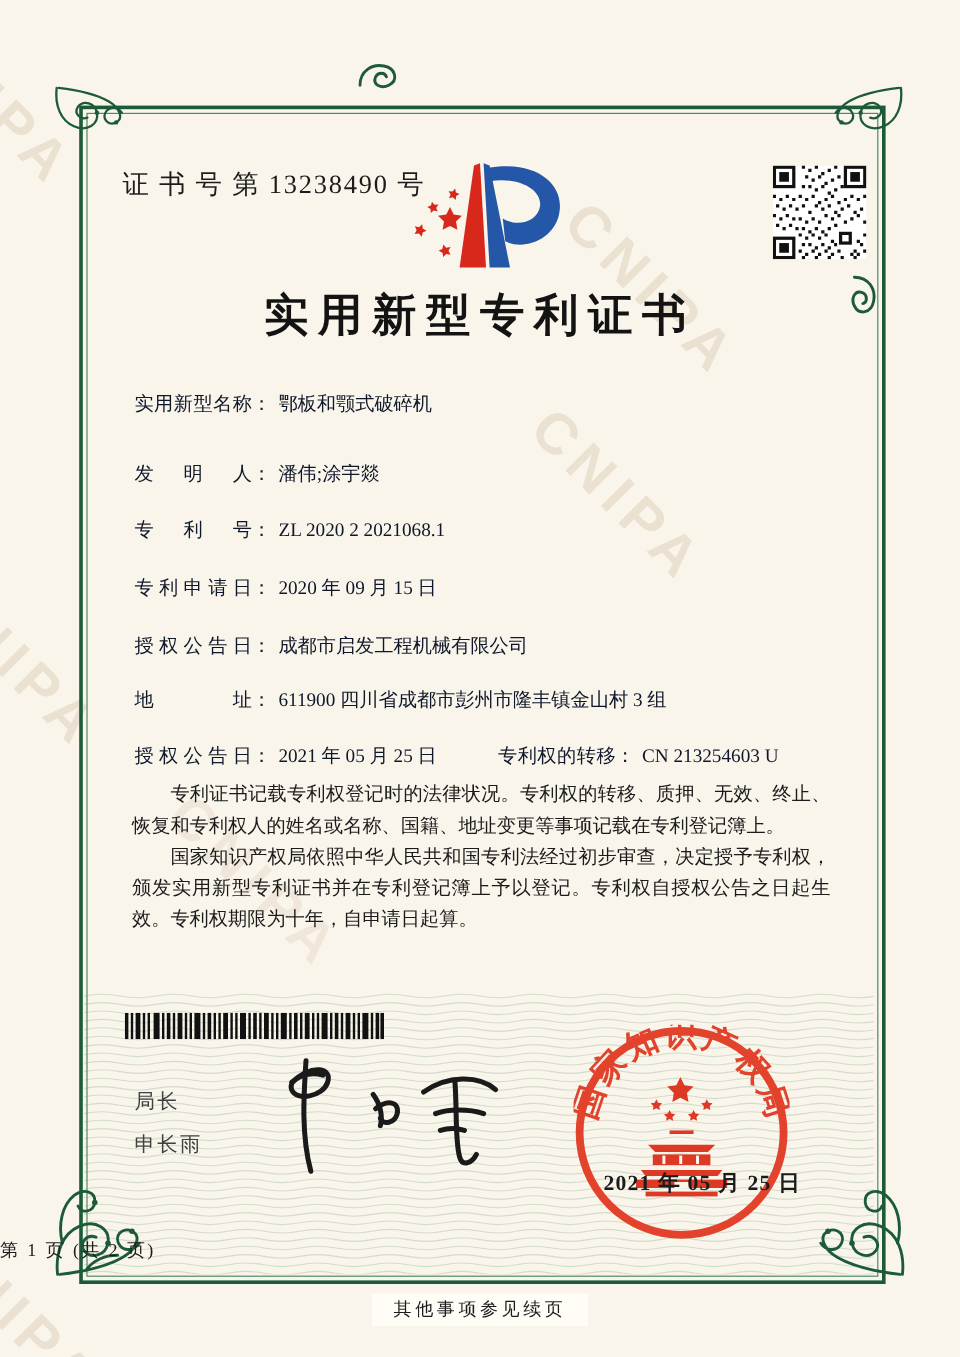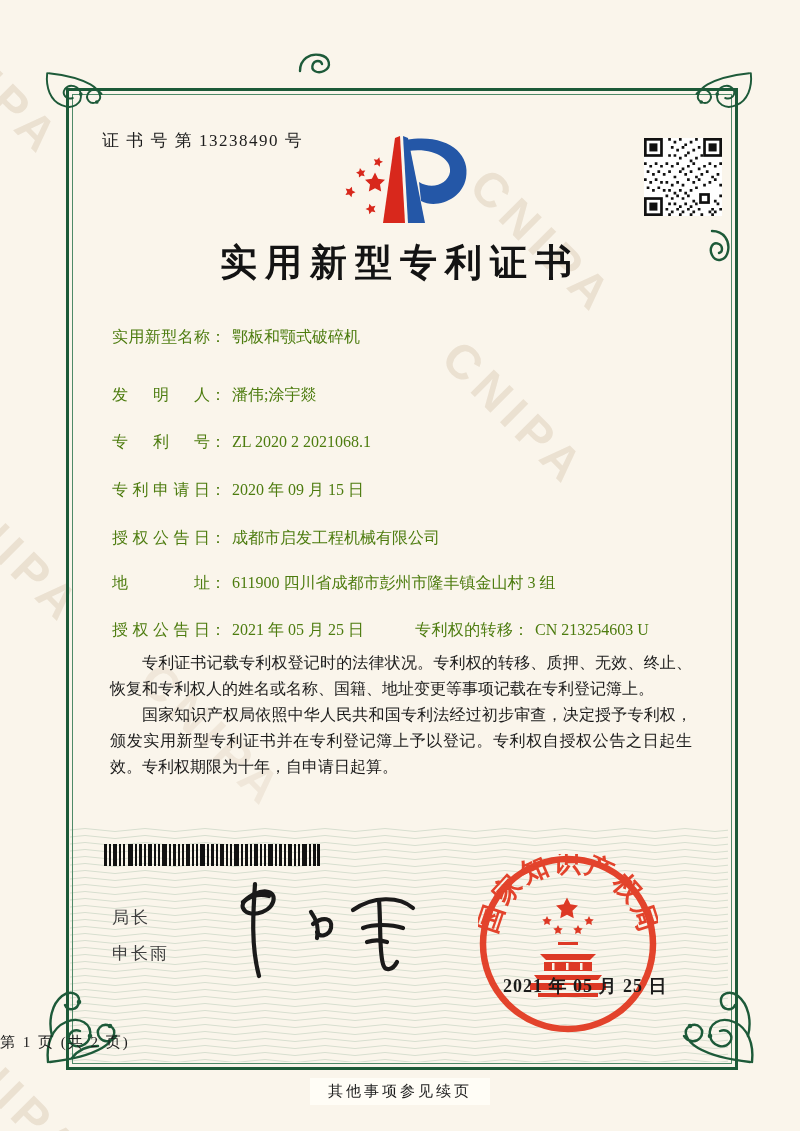--- a/index.html
+++ b/index.html
@@ -15,27 +15,27 @@
   .frame .inner{position:absolute;left:3px;top:3px;right:3px;bottom:3px;
          border:1px solid #4f8a68;}
   
   .waves{position:absolute;left:70px;top:826px;width:658px;height:236px;z-index:0;}
   .wv{fill:none;stroke:#b9cbb6;stroke-width:.9;opacity:.6;}
   
   .orn{position:absolute;z-index:2;}
   .orn path{fill:none;stroke:#1d5a39;stroke-width:2.4;stroke-linecap:round;}
   .orn circle{fill:#1d5a39;}
   
-  .certno{position:absolute;left:102px;top:129px;font-size:17px;letter-spacing:1.5px;
+  .certno{position:absolute;left:102px;top:139px;font-size:22px;letter-spacing:1.5px;
           color:#1c1c1c;z-index:3;}
   .logo{position:absolute;left:328px;top:120px;z-index:3;}
   .qr{position:absolute;left:644px;top:138px;z-index:3;}
   .title{position:absolute;left:0;top:238px;width:100%;text-align:center;font-size:37px;
          font-weight:bold;letter-spacing:8px;color:#131313;z-index:3;white-space:nowrap;}
-  .frow{position:absolute;left:112px;font-size:16px;color:#4d7c0f;white-space:nowrap;z-index:3;}
+  .frow{position:absolute;left:112px;font-size:16px;color:#0f172a;white-space:nowrap;z-index:3;}
   .flabel{display:inline-block;width:98px;text-align:justify;text-align-last:justify;}
   .colon{margin-right:6px;}
   .grant2{position:absolute;left:303px;top:0;}
   .grant2 .flabel{width:98px;}
   .paras{position:absolute;left:110px;top:650px;width:582px;z-index:3;}
   .paras p{margin:0;text-indent:2em;font-size:16px;line-height:26px;color:#1b1b1b;
            text-align:justify;}
   .barcode{position:absolute;left:104px;top:844px;z-index:3;}
   .officer{position:absolute;left:112px;z-index:3;font-family:"Liberation Sans","DejaVu Sans",sans-serif;
            font-size:17px;color:#404040;letter-spacing:2px;}

